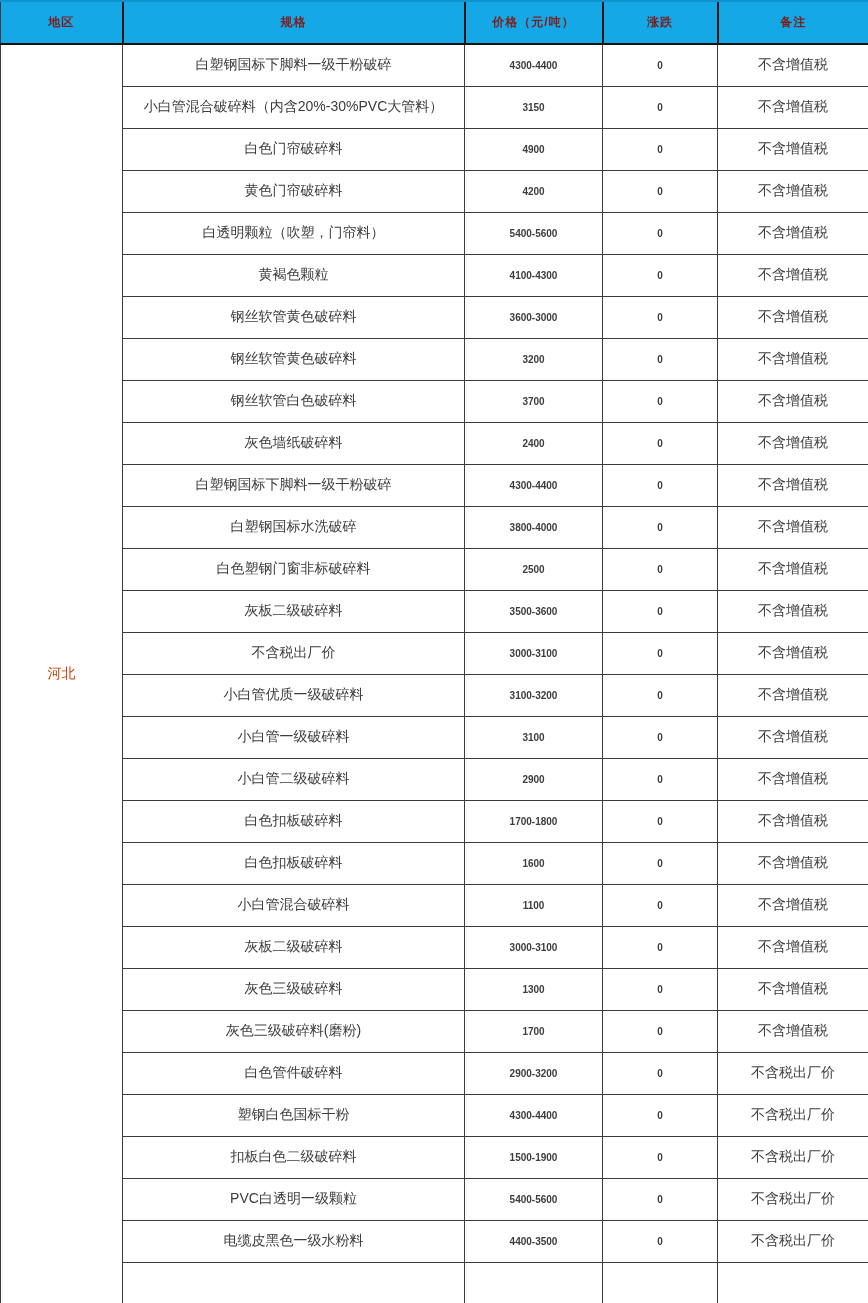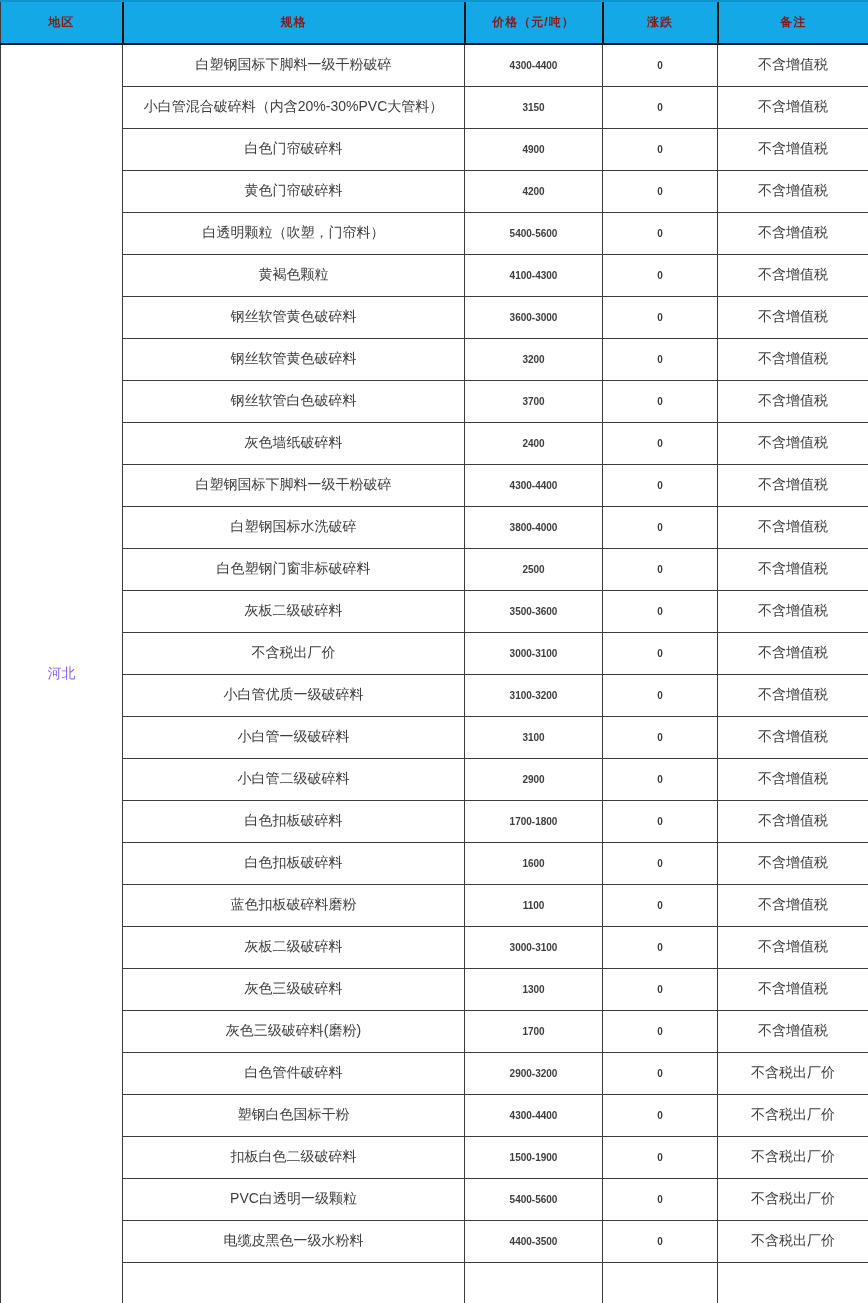--- a/index.html
+++ b/index.html
@@ -49,21 +49,21 @@
     font-size: 14px;
     color: #3d3d3d;
     padding: 0 4px;
     overflow: hidden;
     white-space: nowrap;
   }
   tbody tr { height: 42px; }
 
   td.region-cell {
     font-size: 14px;
-    color: #8b5cf6;
+    color: #c2410c;
     border-left: 1px solid #3c3c3c;
   }
   td.price-cell, td.change-cell {
     font-family: "Liberation Sans", "DejaVu Sans", sans-serif;
     font-size: 10px;
     font-weight: bold;
   }
   table.price-table {
     border-bottom: 3px solid #2e3d4f;
     border-left: 1px solid #3c3c3c;
@@ -207,21 +207,21 @@
           <td class="change-cell">0</td>
           <td class="note-cell">不含增值税</td>
         </tr>
         <tr>
           <td class="spec-cell">白色扣板破碎料</td>
           <td class="price-cell">1600</td>
           <td class="change-cell">0</td>
           <td class="note-cell">不含增值税</td>
         </tr>
         <tr>
-          <td class="spec-cell">蓝色扣板破碎料磨粉</td>
+          <td class="spec-cell">小白管混合破碎料</td>
           <td class="price-cell">1100</td>
           <td class="change-cell">0</td>
           <td class="note-cell">不含增值税</td>
         </tr>
         <tr>
           <td class="spec-cell">灰板二级破碎料</td>
           <td class="price-cell">3000-3100</td>
           <td class="change-cell">0</td>
           <td class="note-cell">不含增值税</td>
         </tr>

